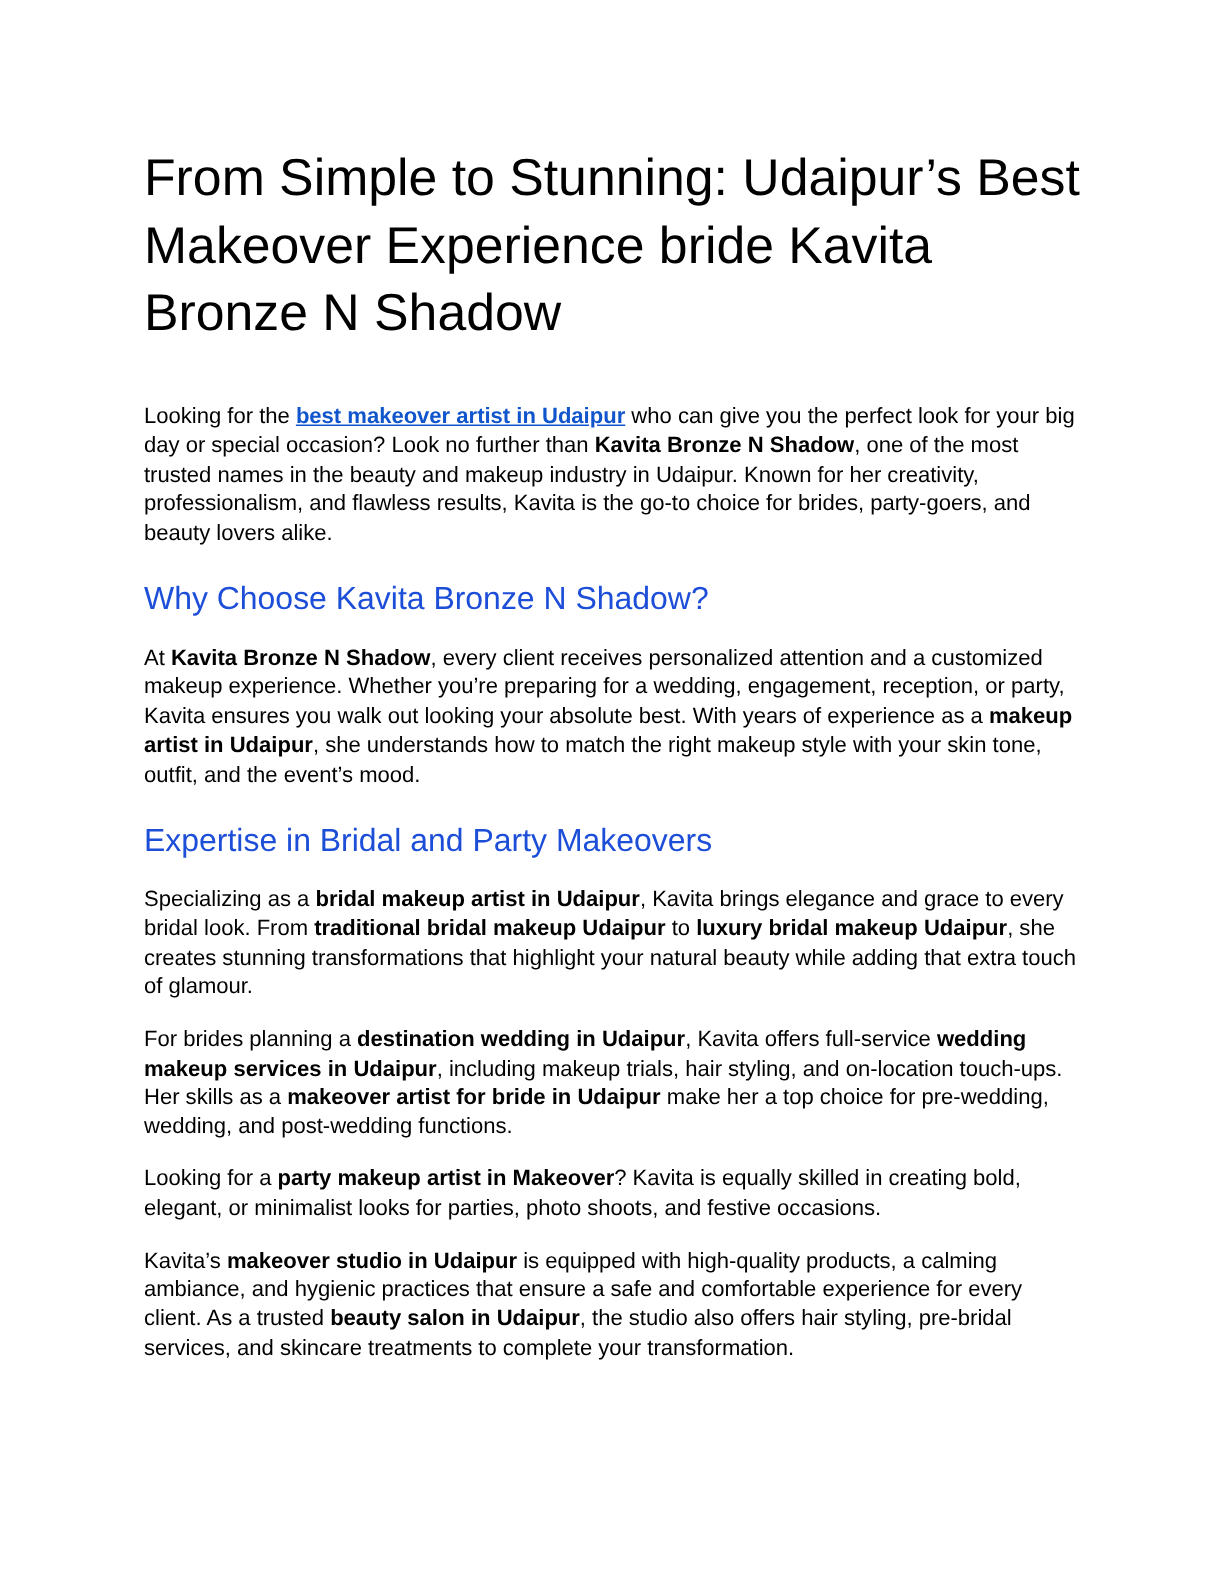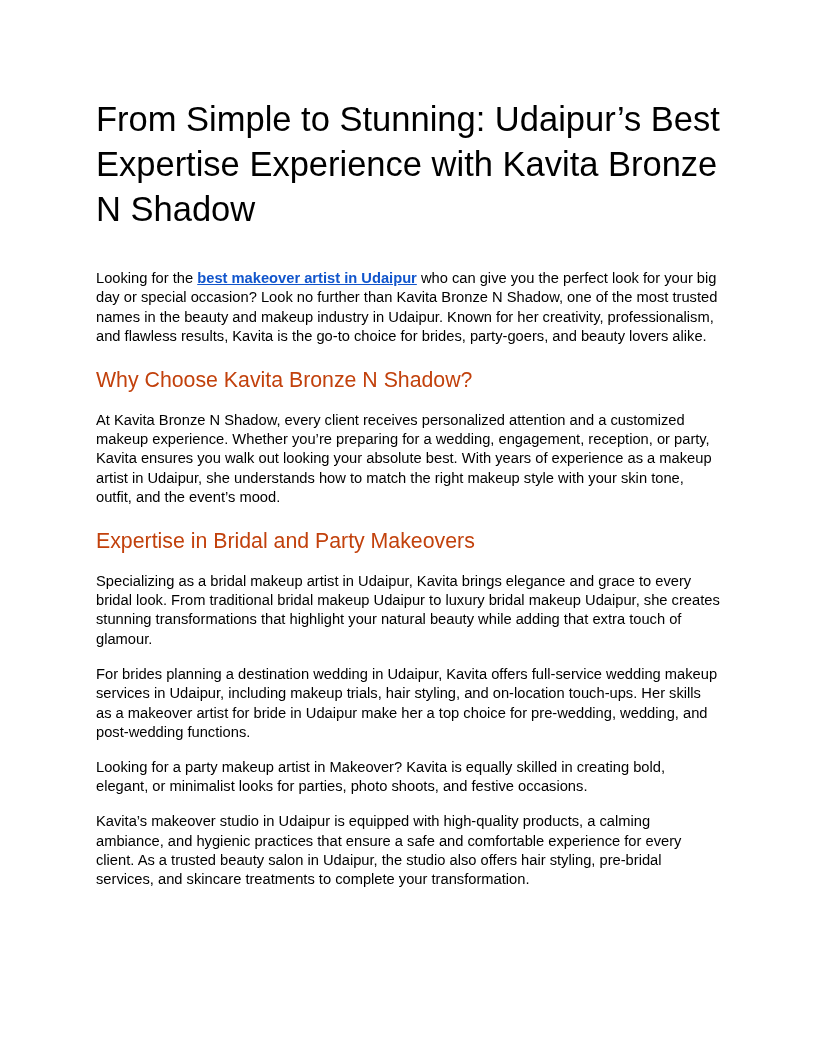--- a/index.html
+++ b/index.html
@@ -25,43 +25,43 @@
     line-height: 45px;
     font-weight: 400;
     margin: 0 0 37px 0;
     color: #000000;
   }
   h2.section-heading {
     font-size: 21.3px;
     line-height: 25px;
     font-weight: 400;
     margin: 21px 0 18px 0;
-    color: #c2410c;
+    color: #1d4ed8;
   }
   p.body-paragraph {
     font-size: 14.7px;
     line-height: 19.4px;
     margin: 0 0 15.5px 0;
     color: #000000;
   }
   .bold {
-    font-weight: 400;
+    font-weight: 700;
   }
   a.doc-link {
     font-weight: 700;
     text-decoration: underline;
     cursor: pointer;
   }
 </style>
 </head>
 <body>
 
 <div class="page">
 
-  <h1 class="doc-title">From Simple to Stunning: Udaipur’s Best Expertise Experience with Kavita Bronze N Shadow</h1>
+  <h1 class="doc-title">From Simple to Stunning: Udaipur’s Best Makeover Experience bride Kavita Bronze N Shadow</h1>
 
   <p class="body-paragraph"><span>Looking for the </span><a class="doc-link bold" href="#" style="color: rgb(17, 85, 204);">best makeover artist in Udaipur</a><span> who can give you the perfect look for your big day or special occasion? Look no further than </span><span class="bold">Kavita Bronze N Shadow</span><span>, one of the most trusted names in the beauty and makeup industry in Udaipur. Known for her creativity, professionalism, and flawless results, Kavita is the go-to choice for brides, party-goers, and beauty lovers alike.</span></p>
 
   <h2 class="section-heading">Why Choose Kavita Bronze N Shadow?</h2>
 
   <p class="body-paragraph"><span>At </span><span class="bold">Kavita Bronze N Shadow</span><span>, every client receives personalized attention and a customized makeup experience. Whether you’re preparing for a wedding, engagement, reception, or party, Kavita ensures you walk out looking your absolute best. With years of experience as a </span><span class="bold">makeup artist in Udaipur</span><span>, she understands how to match the right makeup style with your skin tone, outfit, and the event’s mood.</span></p>
 
   <h2 class="section-heading">Expertise in Bridal and Party Makeovers</h2>
 
   <p class="body-paragraph"><span>Specializing as a </span><span class="bold">bridal makeup artist in Udaipur</span><span>, Kavita brings elegance and grace to every bridal look. From </span><span class="bold">traditional bridal makeup Udaipur</span><span> to </span><span class="bold">luxury bridal makeup Udaipur</span><span>, she creates stunning transformations that highlight your natural beauty while adding that extra touch of glamour.</span></p>

